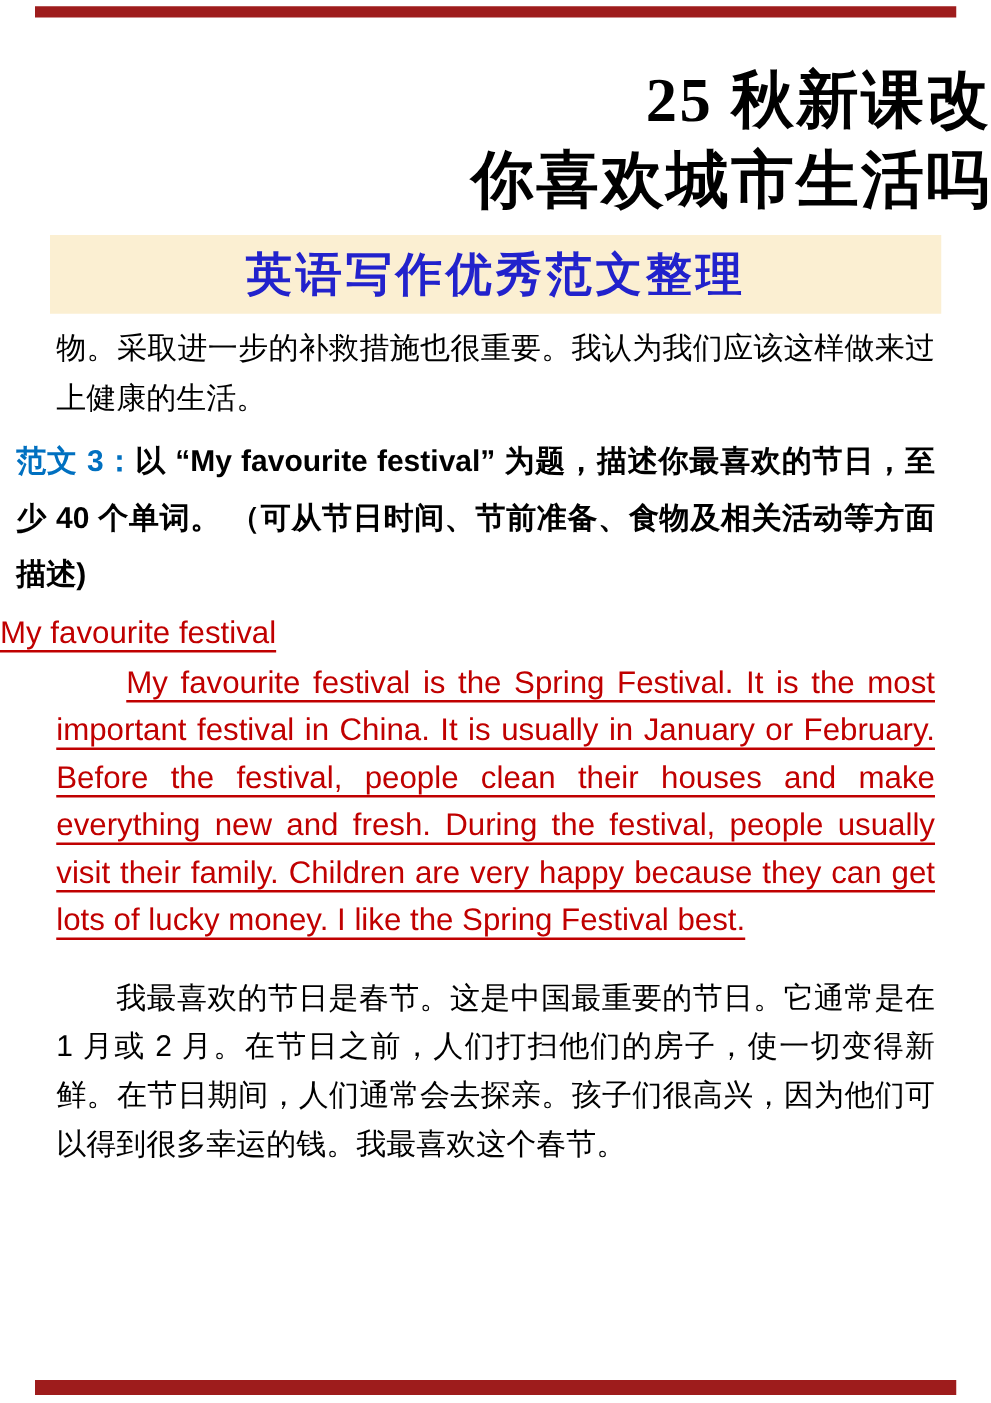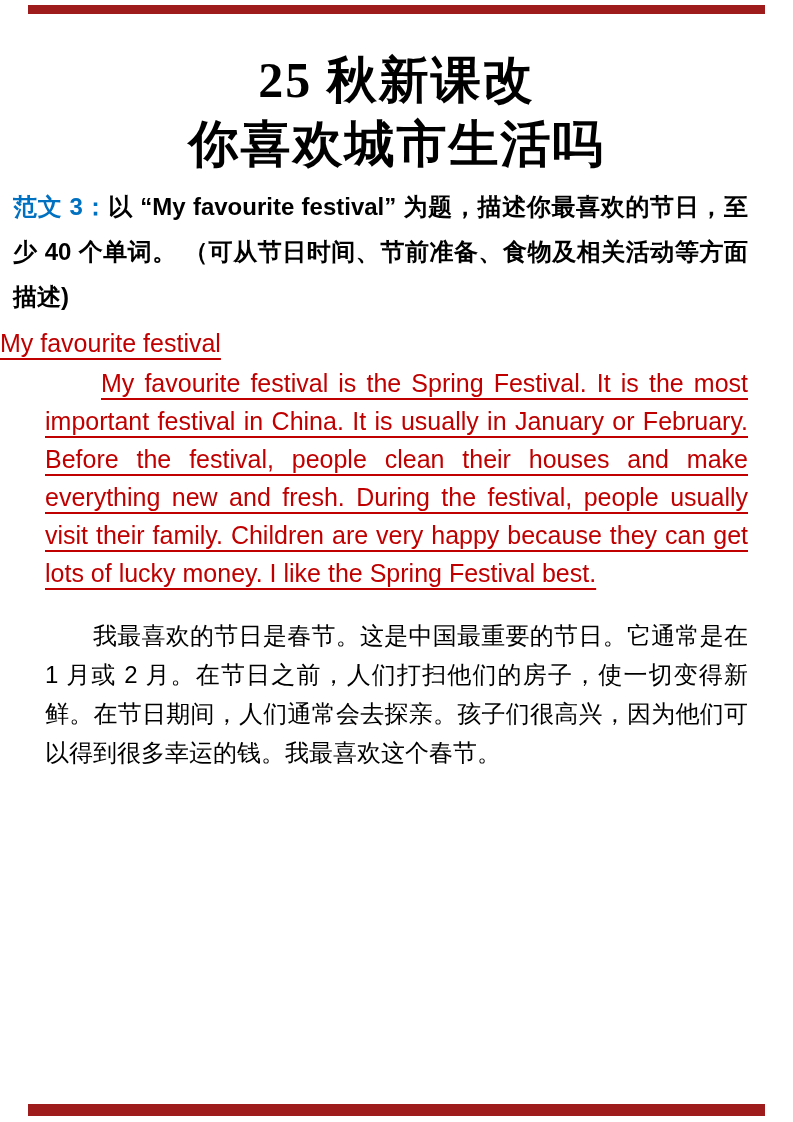--- a/index.html
+++ b/index.html
@@ -17,21 +17,21 @@
   .bar {
     position: absolute;
     left: 28px;
     right: 28px;
     background: var(--bar_red, #9e1c1c);
   }
   .bar.top { top: 5px; height: 9px; }
   .bar.bottom { bottom: 6px; height: 12px; }
 
   .main-title {
-    text-align: center;
+    text-align: right;
     font-family: "Liberation Serif", serif;
     font-weight: 700;
     font-size: 50px;
     line-height: 64px;
     letter-spacing: 2px;
   }
   .main-title.first { margin-top: 48px; }
 
   .banner {
     margin: 12px 40px 0 40px;
@@ -88,21 +88,25 @@
 <body>
 
 <div class="page">
 
   <div class="bar top"></div>
 
   <div class="main-title first">25 秋新课改</div>
 
   <div class="main-title">你喜欢城市生活吗</div>
 
+  <div class="banner">
+    <span class="banner-text">英语写作优秀范文整理</span>
+  </div>
 
+  <p class="cn">物。采取进一步的补救措施也很重要。我认为我们应该这样做来过上健康的生活。</p>
 
   <p class="cn bold"><span class="label-blue">范文 3：</span><span>以 “My favourite festival” 为题，描述你最喜欢的节日，至少 40 个单词。 （可从节日时间、节前准备、食物及相关活动等方面描述)</span></p>
 
   <div class="essay-title">My favourite festival</div>
 
   <p class="essay-body">My favourite festival is the Spring Festival. It is the most important festival in China. It is usually in January or February. Before the festival, people clean their houses and make everything new and fresh. During the festival, people usually visit their family. Children are very happy because they can get lots of lucky money. I like the Spring Festival best.</p>
 
   <p class="cn indent">我最喜欢的节日是春节。这是中国最重要的节日。它通常是在 1 月或 2 月。在节日之前，人们打扫他们的房子，使一切变得新鲜。在节日期间，人们通常会去探亲。孩子们很高兴，因为他们可以得到很多幸运的钱。我最喜欢这个春节。</p>
 
 

